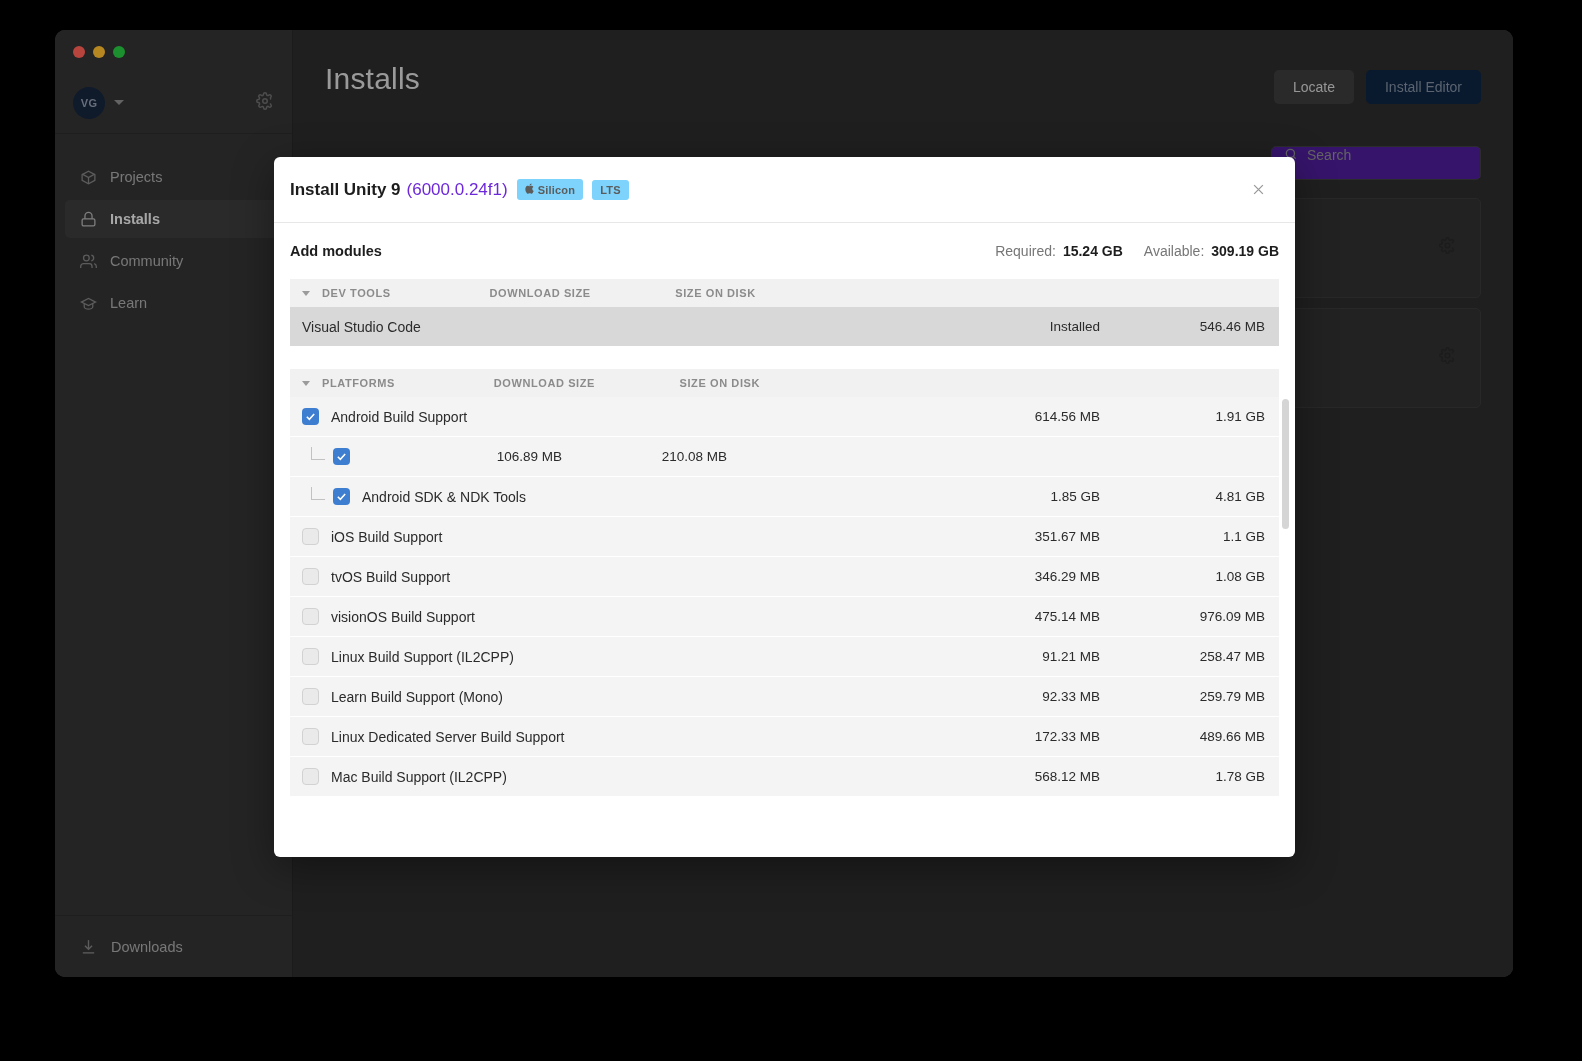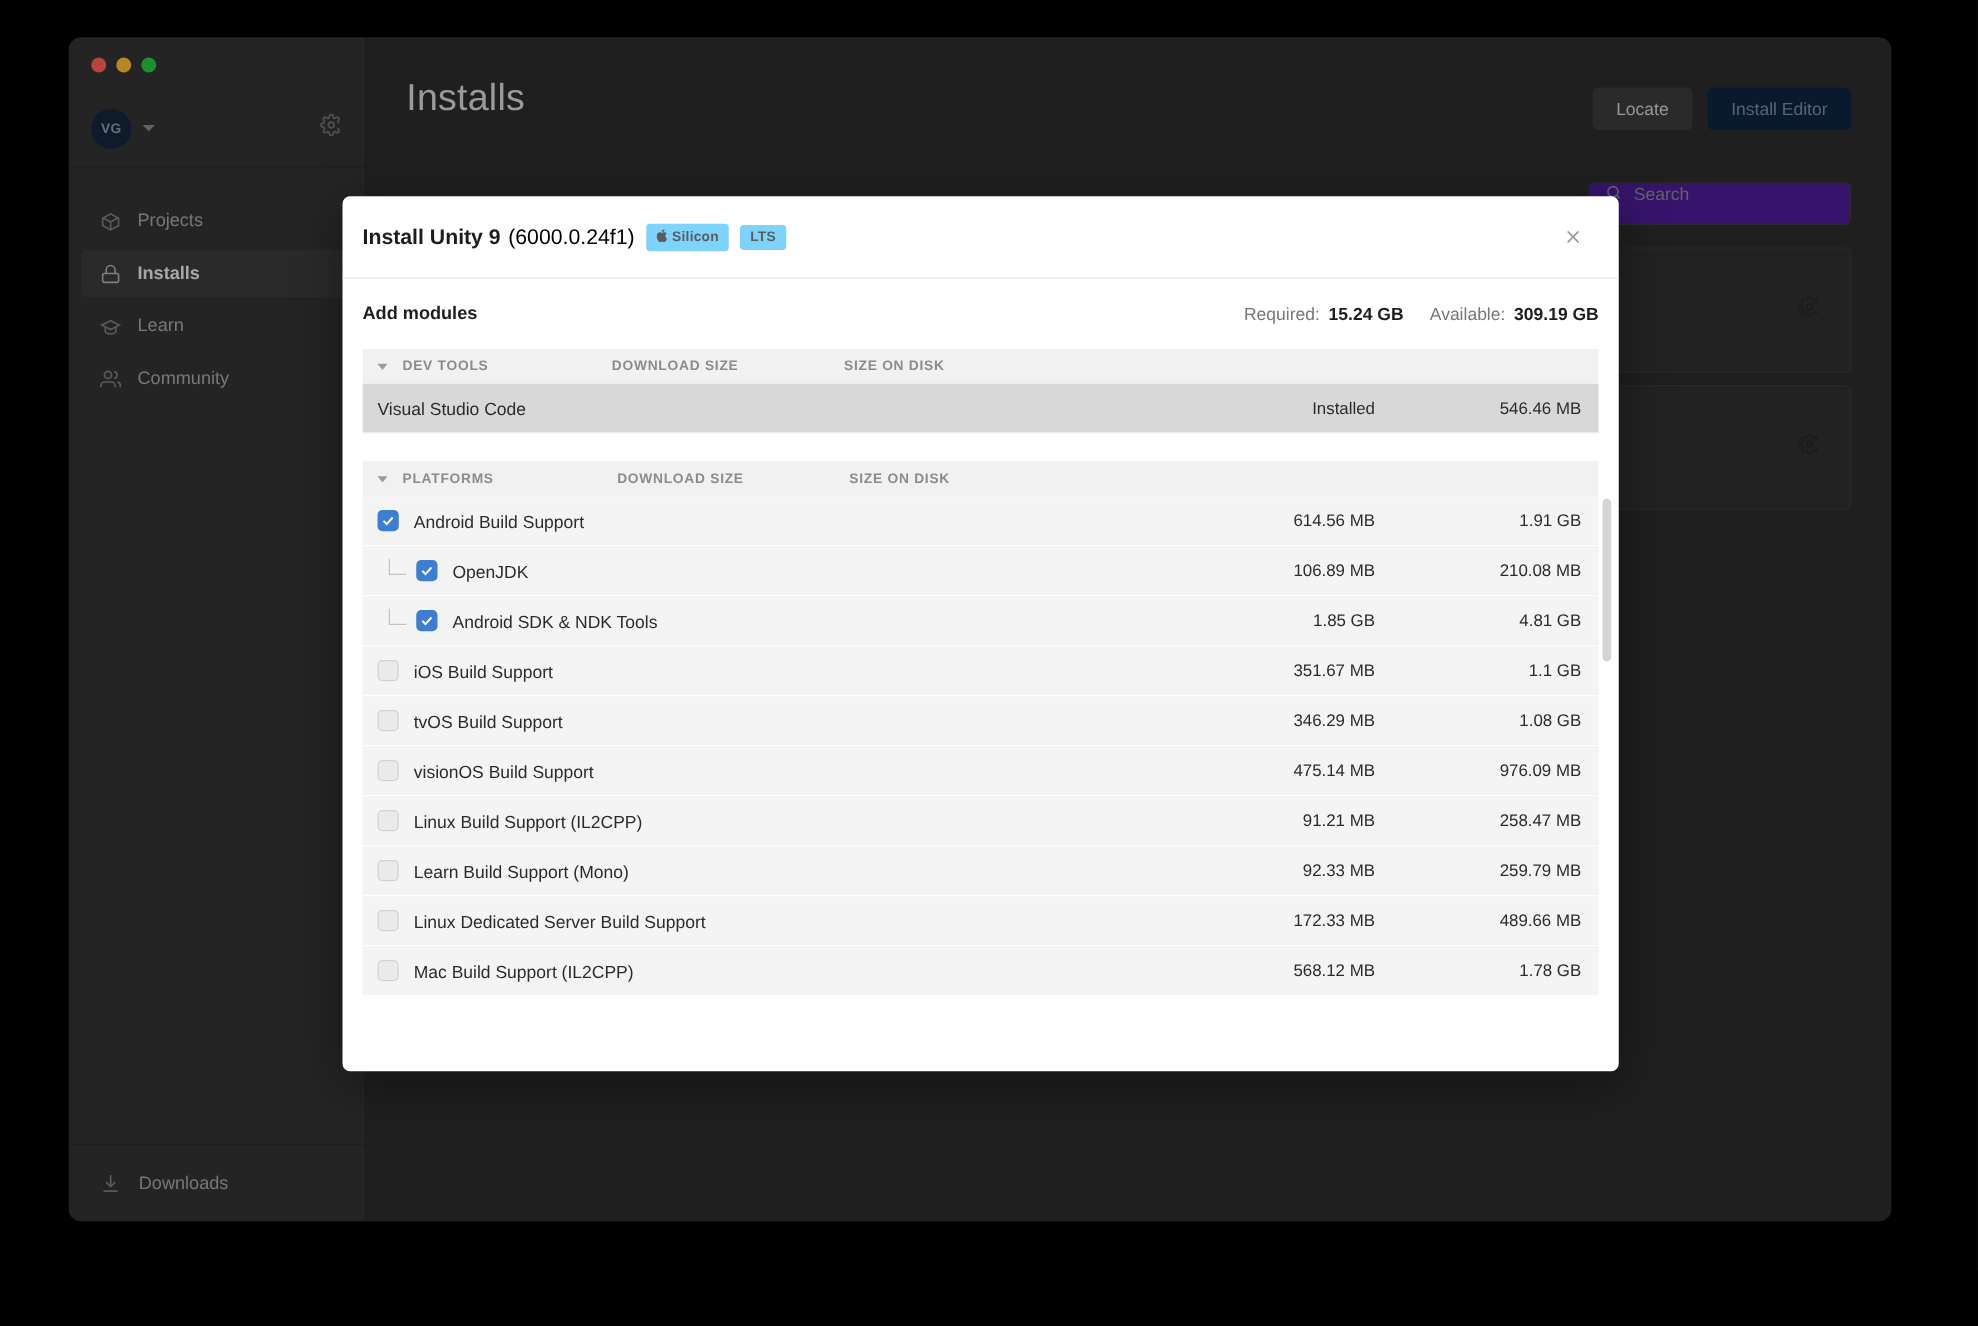--- a/index.html
+++ b/index.html
@@ -201,21 +201,21 @@
     padding: 0 24px 0 16px;
     border-bottom: 1px solid #e7e7e7;
   }
   #modal-title {
     font-size: 17px;
     font-weight: bold;
     color: #1d1d1d;
   }
   #modal-version {
     font-size: 17px;
-    color: #000000;
+    color: #6d28d9;
     margin-left: 6px;
   }
   .tag {
     margin-left: 9px;
     background: #7dd3fc;
     color: #5c5c5c;
     font-size: 11px;
     font-weight: bold;
     border-radius: 3px;
     padding: 4px 8px;
@@ -415,36 +415,36 @@
             <rect x="3" y="11" width="18" height="10" rx="2"></rect>
               <path d="M7 11V7a5 5 0 0 1 10 0v4"></path>
           </svg>
         </span>
         <span>Installs</span>
       </div>
 
       <div class="nav-item">
         <span class="nav-icon">
           <svg width="17" height="17" viewBox="0 0 24 24" fill="none" stroke="#9a9a9a" stroke-width="1.8">
-            <path d="M22 10L12 5 2 10l10 5 10-5z"></path>
-              <path d="M6 12v5c0 1.5 3 3 6 3s6-1.5 6-3v-5"></path>
-          </svg>
-        </span>
-        <span>Learn</span>
-      </div>
-
-      <div class="nav-item">
-        <span class="nav-icon">
-          <svg width="17" height="17" viewBox="0 0 24 24" fill="none" stroke="#9a9a9a" stroke-width="1.8">
             <path d="M17 21v-2a4 4 0 0 0-4-4H5a4 4 0 0 0-4 4v2"></path>
               <circle cx="9" cy="7" r="4"></circle>
             <path d="M23 21v-2a4 4 0 0 0-3-3.87M16 3.13A4 4 0 0 1 16 11"></path>
           </svg>
         </span>
         <span>Community</span>
+      </div>
+
+      <div class="nav-item">
+        <span class="nav-icon">
+          <svg width="17" height="17" viewBox="0 0 24 24" fill="none" stroke="#9a9a9a" stroke-width="1.8">
+            <path d="M22 10L12 5 2 10l10 5 10-5z"></path>
+              <path d="M6 12v5c0 1.5 3 3 6 3s6-1.5 6-3v-5"></path>
+          </svg>
+        </span>
+        <span>Learn</span>
       </div>
     </div>
 
     <div id="downloads-row">
       <span class="nav-icon">
         <svg width="17" height="17" viewBox="0 0 24 24" fill="none" stroke="#9a9a9a" stroke-width="1.9">
           <path d="M12 3v12"></path>
             <path d="M7 11l5 5 5-5"></path>
             <path d="M4 21h16"></path>
         </svg>
@@ -566,21 +566,20 @@
         <span class="col-disk">1.91 GB</span>
       </div>
 
       <div class="row">
         <span class="tree"></span>
         <span class="cb on">
             <svg width="11" height="11" viewBox="0 0 24 24" fill="none" stroke="#fff" stroke-width="3.4">
               <path d="M4 12.5l5.5 5.5L20 6.5"></path>
             </svg>
           </span>
-        <span class="label">OpenJDK</span>
         <span class="col-dl">106.89 MB</span>
         <span class="col-disk">210.08 MB</span>
       </div>
 
       <div class="row">
         <span class="tree"></span>
         <span class="cb on">
             <svg width="11" height="11" viewBox="0 0 24 24" fill="none" stroke="#fff" stroke-width="3.4">
               <path d="M4 12.5l5.5 5.5L20 6.5"></path>
             </svg>

